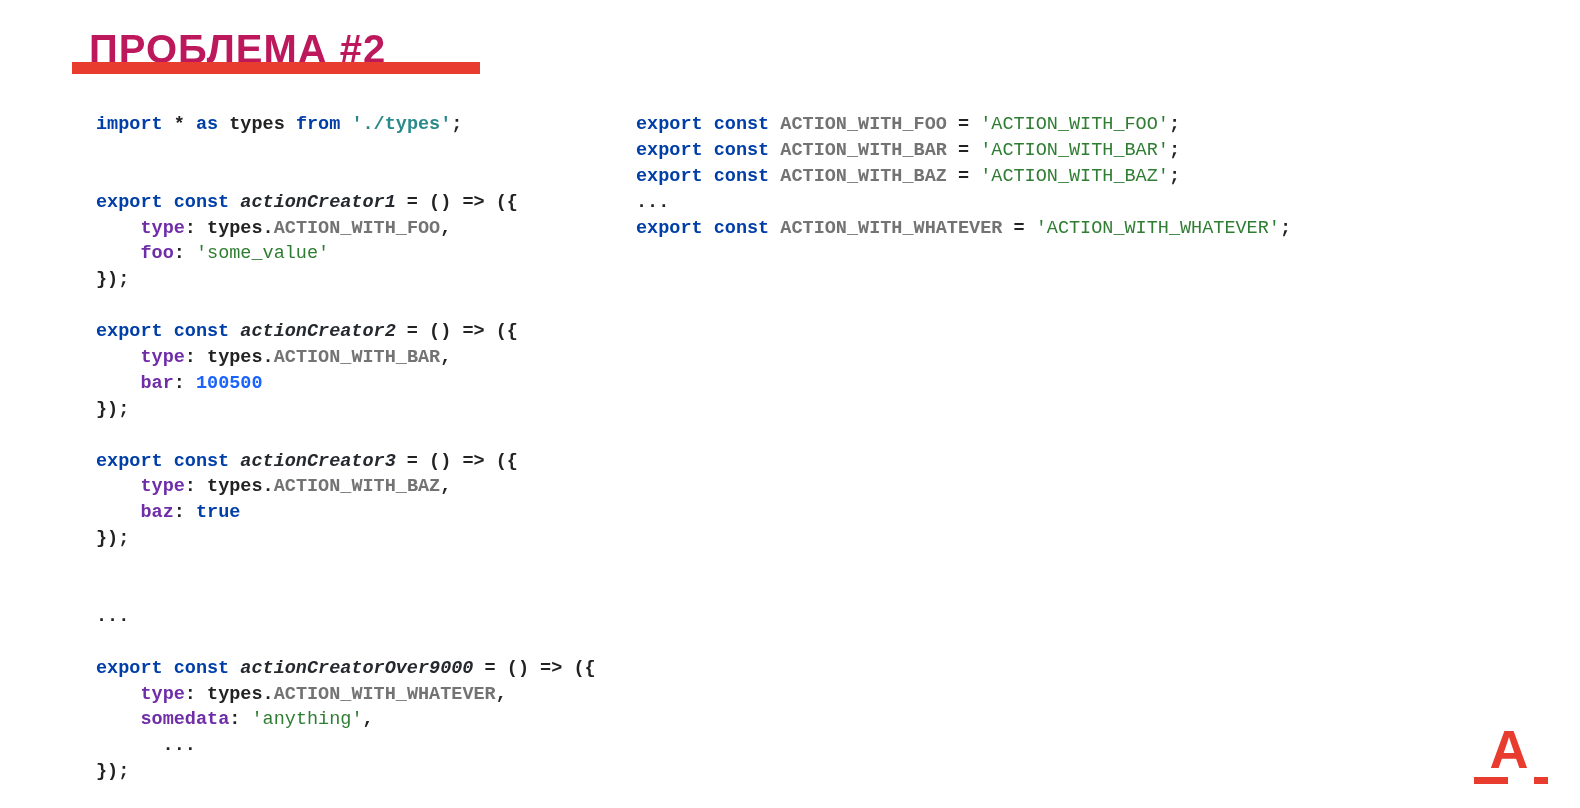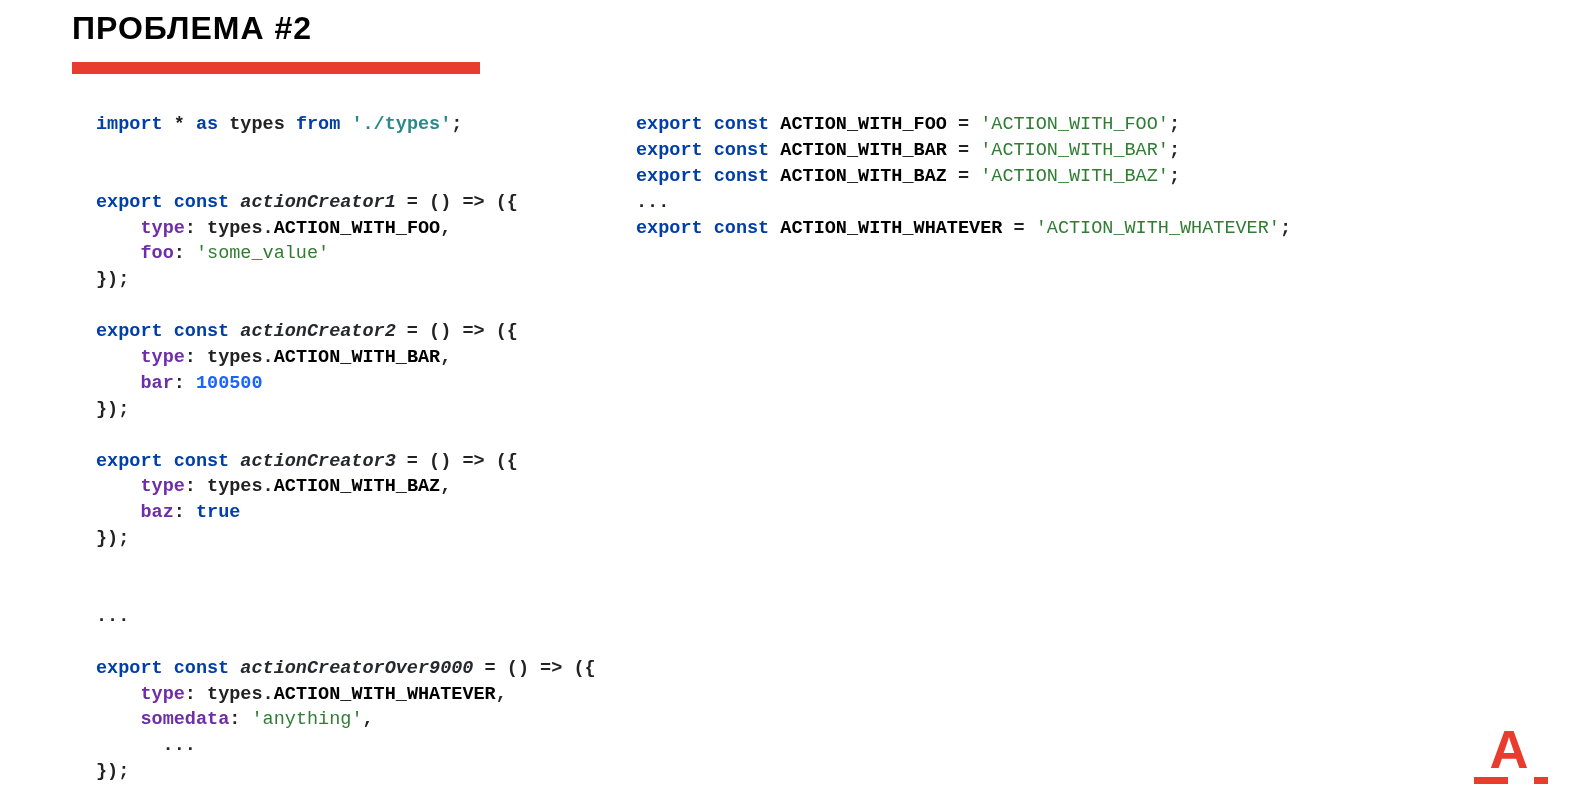--- a/index.html
+++ b/index.html
@@ -11,25 +11,25 @@
     font-family: "Helvetica Neue", Arial, sans-serif;
     overflow: hidden;
     position: relative;
   }
   .title-wrap {
     position: absolute;
     top: 10px;
     left: 72px;
   }
   .title {
-    font-size: 32px;
+    font-size: 40px;
     font-weight: 900;
     letter-spacing: 1px;
-    color: #000000;
-    margin: 0;
+    color: #be185d;
+    margin: 17px;
     font-family: Arial, "Helvetica Neue", sans-serif;
   }
   .title-underline {
     position: absolute;
     left: 72px;
     top: 62px;
     width: 408px;
     height: 12px;
     background: #e83c2e;
   }
@@ -52,21 +52,21 @@
     font-family: "SF Mono", "Menlo", "Consolas", "Liberation Mono", monospace;
     font-size: 18.5px;
     line-height: 1.4;
     color: #222;
     font-weight: 600;
   }
   .kw   { color: #003ea8; font-weight: 700; }    
   .op   { color: #222;    font-weight: 700; }    
   .id   { color: #25292e; font-style: italic; }  
   .propkey { color: #6f2da8; font-weight: 700; } 
-  .member  { color: #000000; text-align: center; }                   
+  .member  { color: #737373; text-align: center; }                   
   .str  { color: #2f7d32; font-weight: 400; }    
   .strp { color: #2a8a8a; font-weight: 600; }    
   .num  { color: #1a63ff; }                      
   .plain{ color: #222; }
 
   .logo {
     position: absolute;
     right: 36px;
     bottom: 24px;
     width: 70px;

